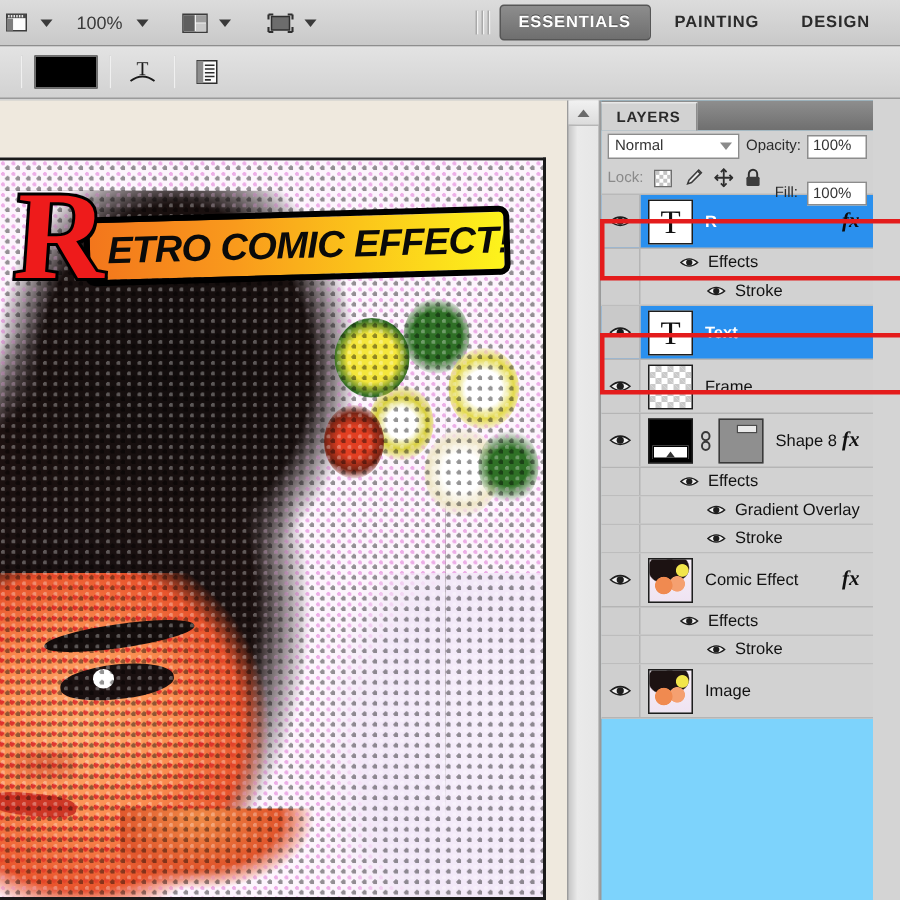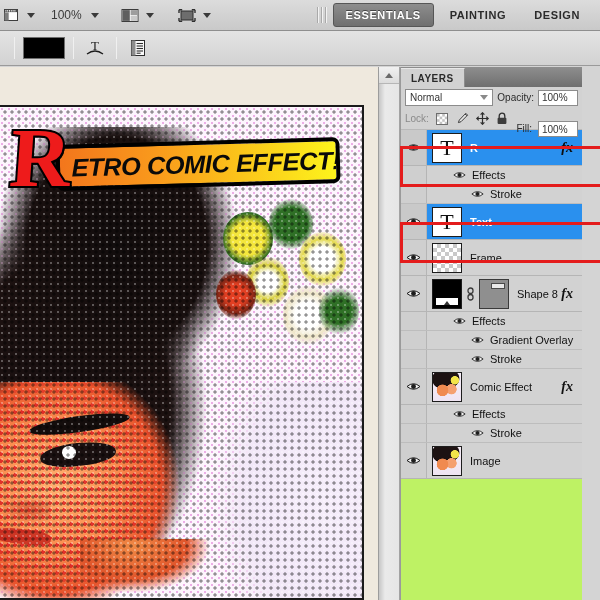--- a/index.html
+++ b/index.html
@@ -153,21 +153,21 @@
     border-left:1px solid #9c9c9c; border-right:1px solid #a3a3a3;
   }
   .vsbtn { width:100%; height:17px; display:flex; align-items:center; justify-content:center;
            background:linear-gradient(#f1f1f1,#dcdcdc); border-bottom:1px solid #b6b6b6; }
   .tri-up { width:0;height:0;border-left:4px solid transparent;border-right:4px solid transparent;
             border-bottom:5px solid #6a6a6a; }
 
   
   .panel {
     position:absolute; left:400px; top:67px; width:182px; height:533px;
-    background:#bef264; border-left:1px solid #9a9a9a;
+    background:#7dd3fc; border-left:1px solid #9a9a9a;
   }
   .paneltabs { height:20px; background:linear-gradient(#8e8e8e,#6f6f6f); display:flex; align-items:flex-end; }
   .ptab {
     font-size:10px; font-weight:bold; color:#2a2a2a; letter-spacing:.5px;
     padding:4px 10px 3px 10px; background:#d2d2d2;
     border-top:1px solid #e8e8e8; border-right:1px solid #8d8d8d;
   }
   .panelbody { background:#d2d2d2; }
   .rowblend { display:flex; align-items:center; height:21px; padding:0 4px; gap:4px;justify-content:space-between; }
   .blendsel {

